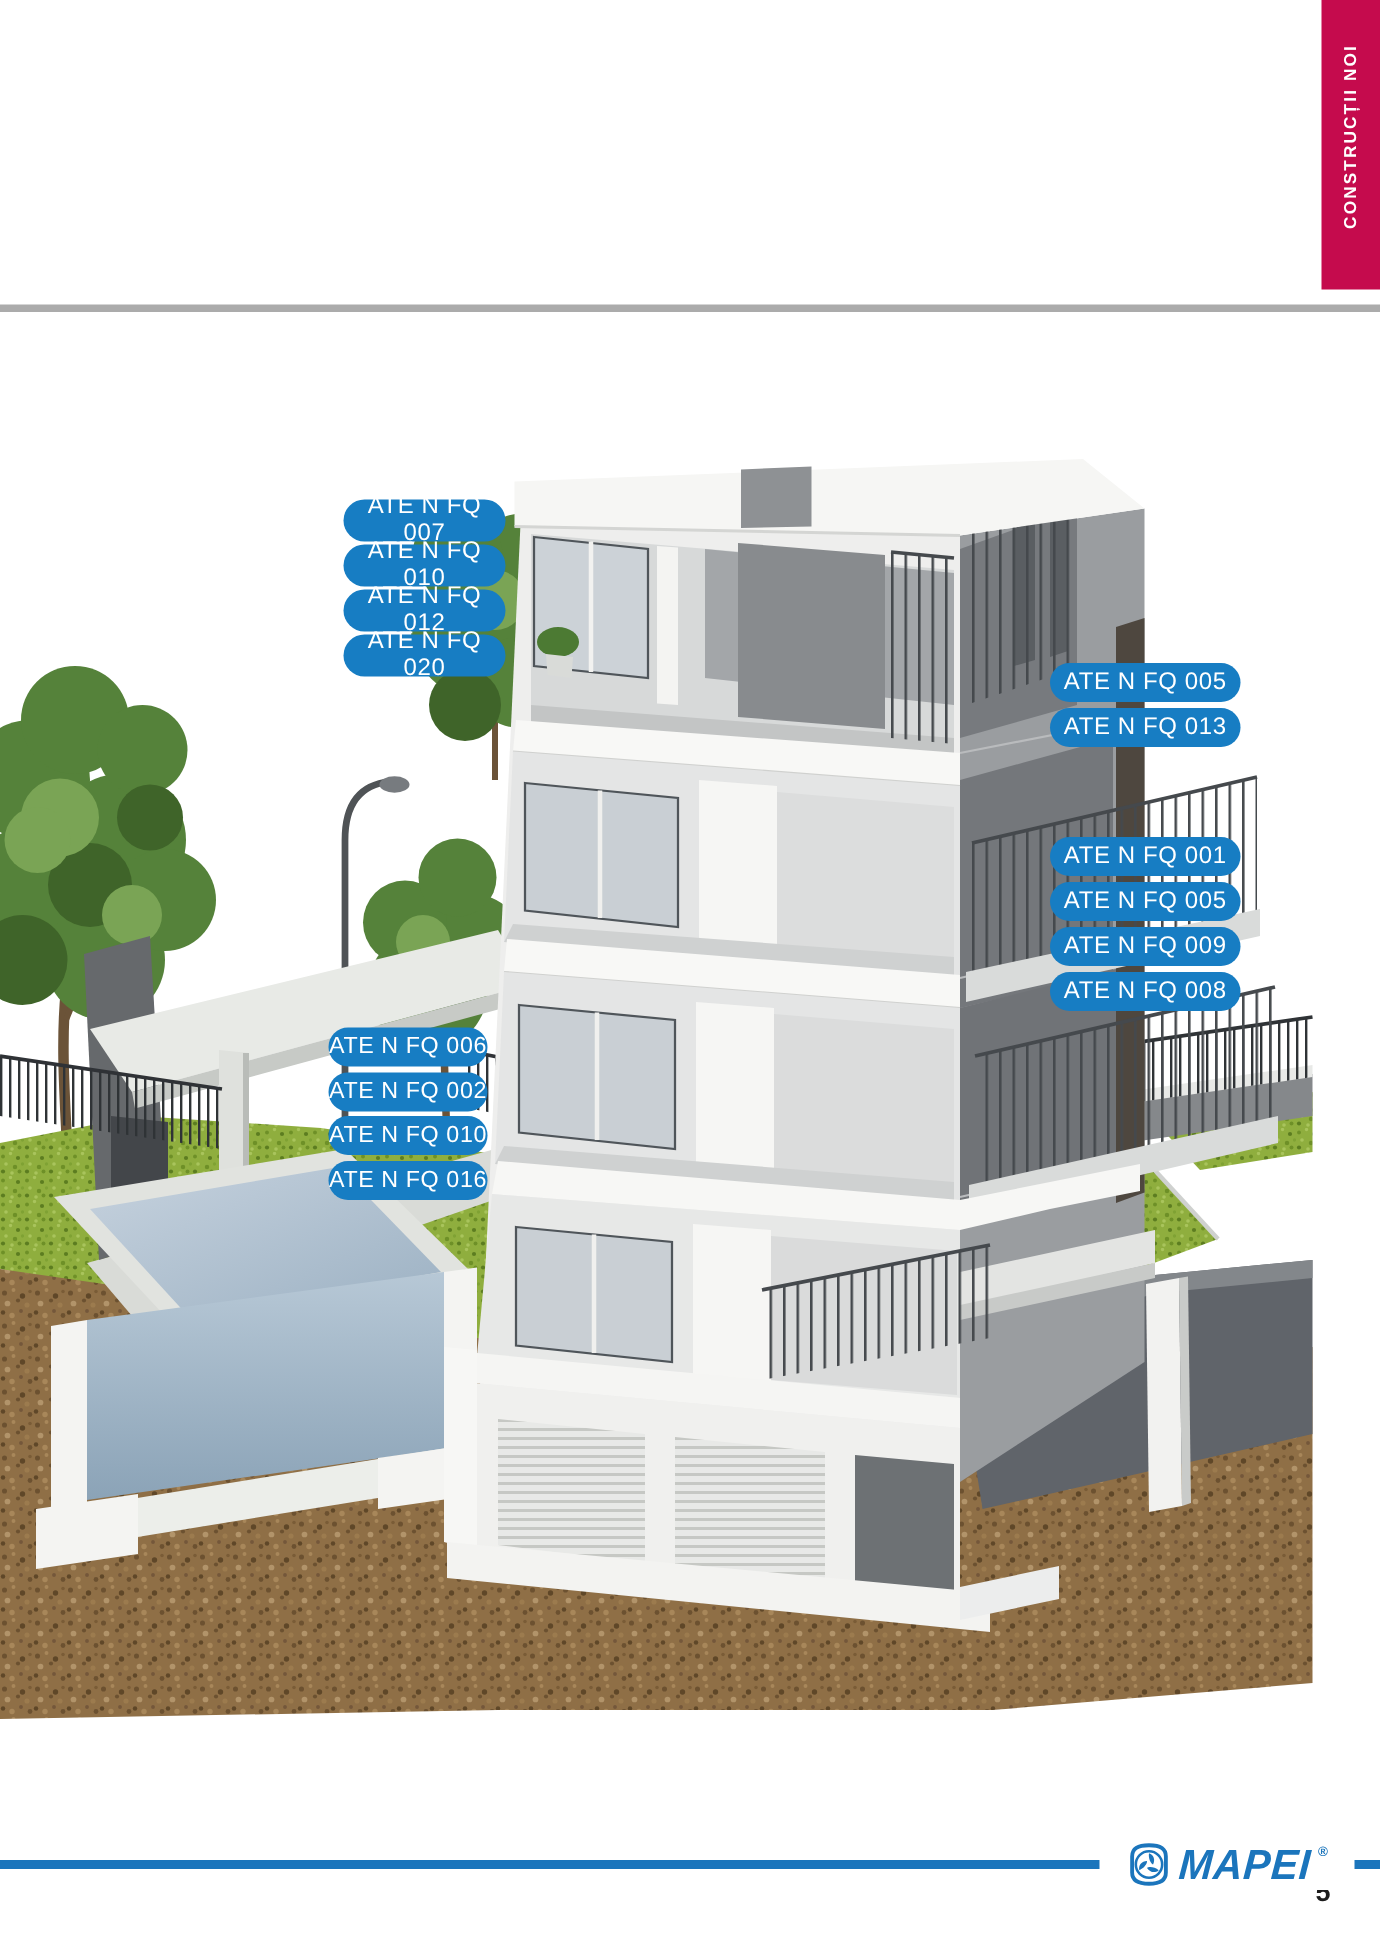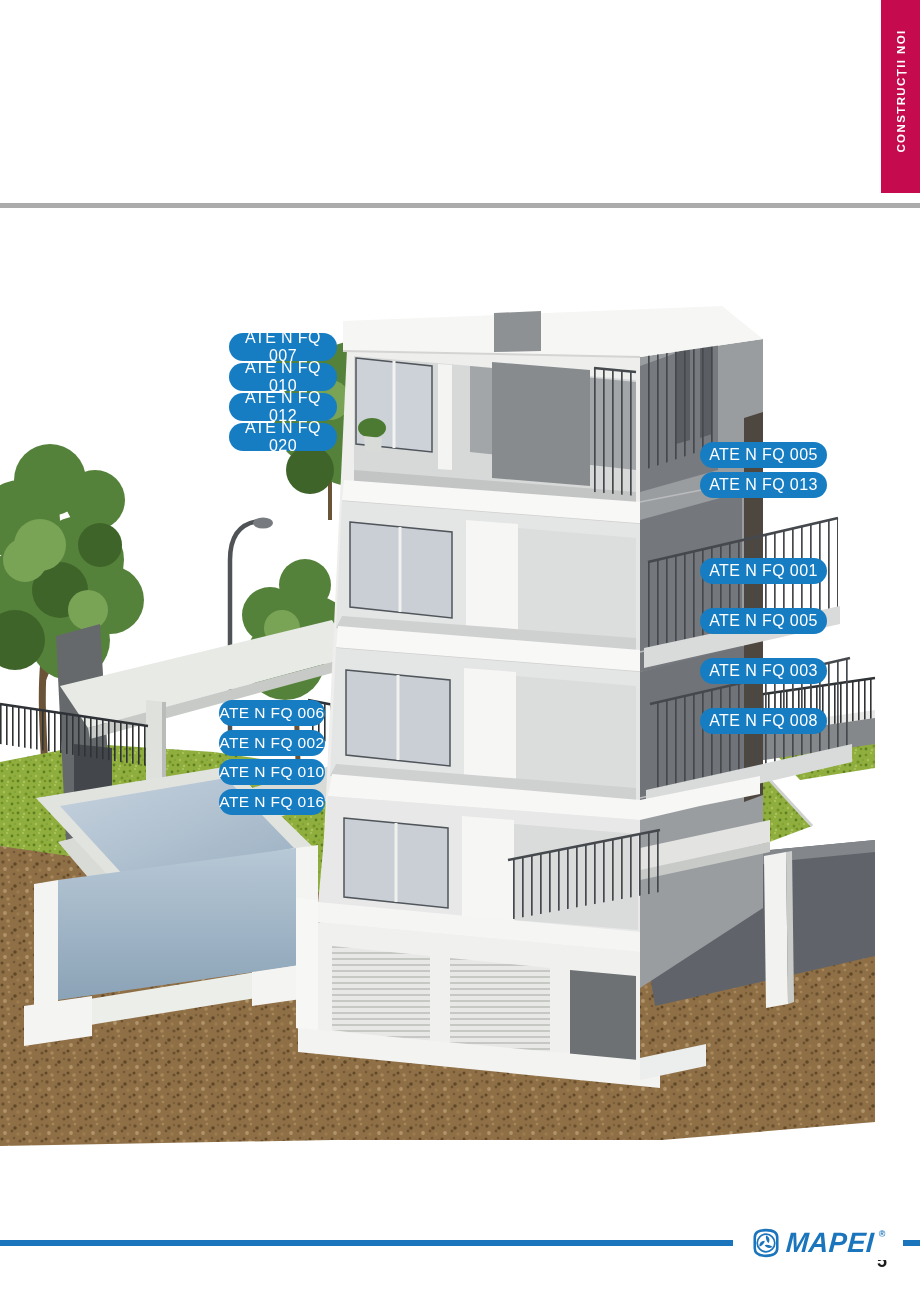--- a/index.html
+++ b/index.html
@@ -22,23 +22,23 @@
   .pill{
     background:var(--label-blue,#177dc3);color:#ffffff;border-radius:15px;
     display:flex;align-items:center;justify-content:center;letter-spacing:.4px;
     font-family:Liberation Sans, sans-serif;
     text-align:center;
   }
   .group-a{left:229px;top:333px;}
   .group-a .pill{width:108px;height:28px;margin-bottom:2px;font-size:16px;}
   .group-b{left:700px;top:442px;}
   .group-b .pill{width:127px;height:26px;margin-bottom:4px;font-size:16px;}
-  .group-c{left:700px;top:558px;gap:20px;}
+  .group-c{left:700px;top:558px;}
   .group-c .pill{width:127px;height:26px;margin-bottom:4px;font-size:16px;}
-  .group-d{left:219px;top:700px;}
+  .group-d{left:219px;top:685px;}
   .group-d .pill{width:106px;height:26px;margin-bottom:3.5px;font-size:15.5px;}
   
   .footer-rule{position:absolute;left:0;top:1240px;width:920px;height:6px;background:var(--brand-blue,#1b75bc);}
   .logo-box{
     position:absolute;left:733px;top:1226px;width:170px;height:34px;background:#ffffff;
     display:flex;align-items:center;justify-content:center;gap:5px;z-index:6;
   }
   .wordmark{
     color:var(--brand-blue,#1b75bc);font-weight:bold;font-style:italic;
     font-size:27px;letter-spacing:.5px;transform:skewX(-4deg) scaleY(1.04);line-height:1;
@@ -293,21 +293,21 @@
       <div class="pill">ATE N FQ 012</div>
       <div class="pill">ATE N FQ 020</div>
     </div>
   <div class="label-group group-b">
       <div class="pill">ATE N FQ 005</div>
       <div class="pill">ATE N FQ 013</div>
     </div>
   <div class="label-group group-c">
       <div class="pill">ATE N FQ 001</div>
       <div class="pill">ATE N FQ 005</div>
-      <div class="pill">ATE N FQ 003</div>
+      <div class="pill">ATE N FQ 009</div>
       <div class="pill">ATE N FQ 008</div>
     </div>
   <div class="label-group group-d">
       <div class="pill">ATE N FQ 006</div>
       <div class="pill">ATE N FQ 002</div>
       <div class="pill">ATE N FQ 010</div>
       <div class="pill">ATE N FQ 016</div>
     </div>
 
   <div class="footer-rule"></div>

